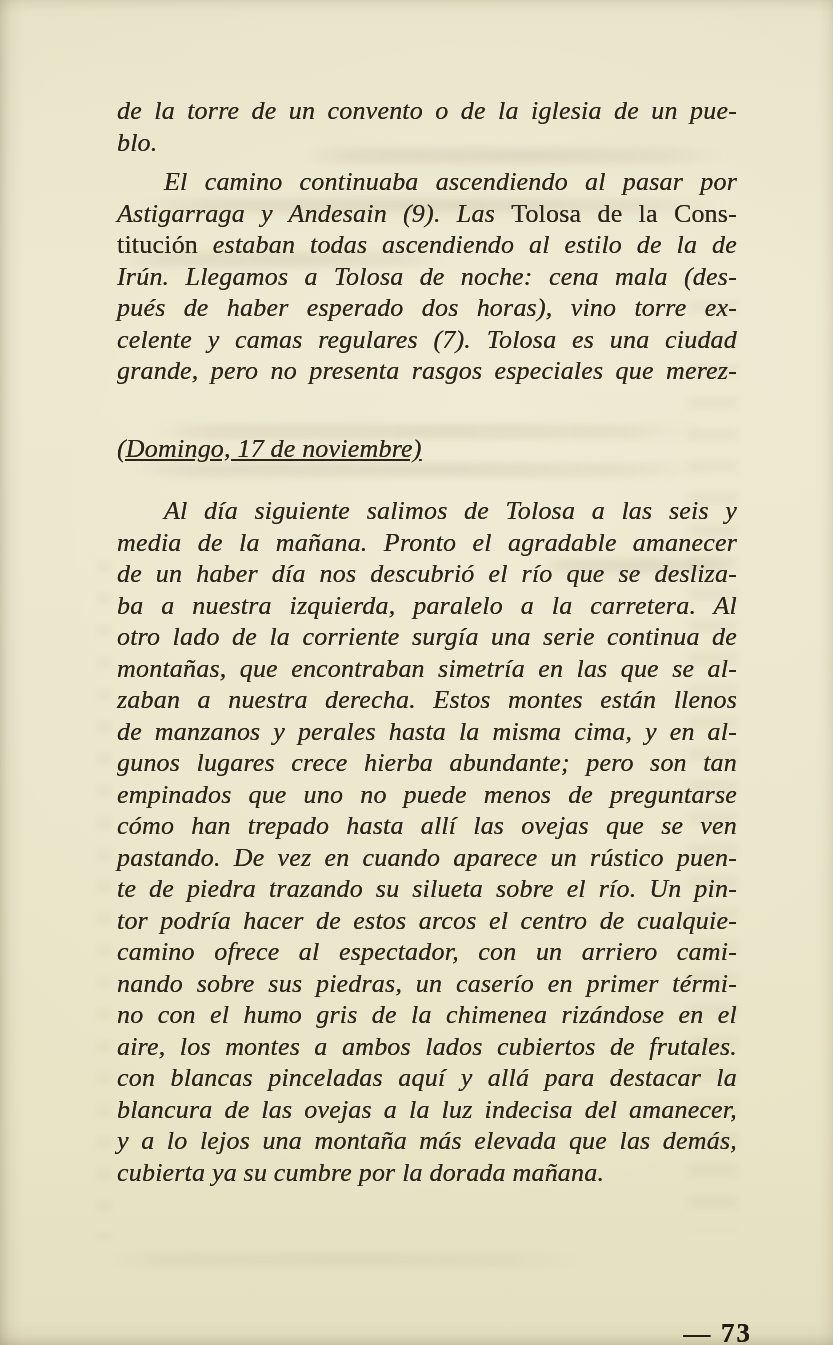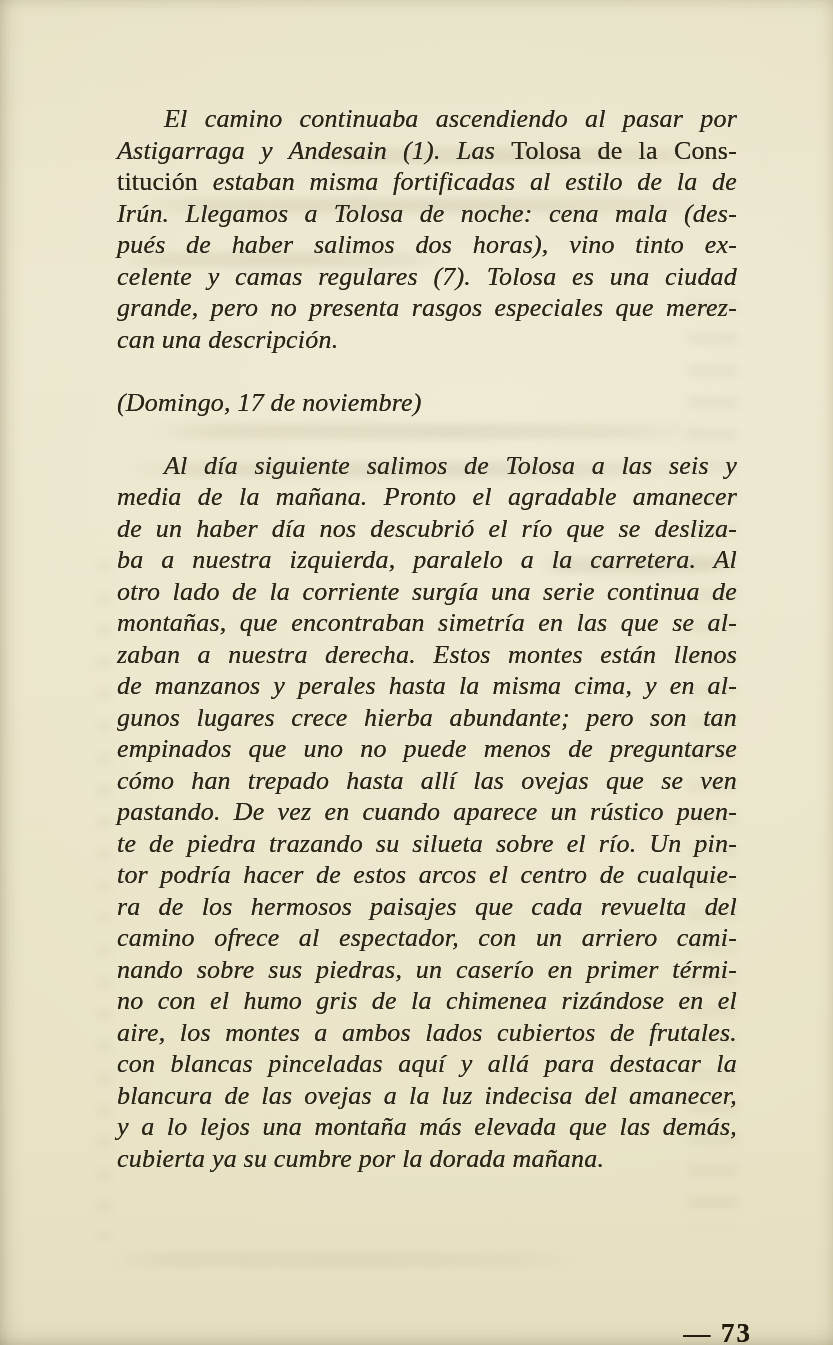--- a/index.html
+++ b/index.html
@@ -16,21 +16,21 @@
     box-shadow: inset 14px 0 26px -18px rgba(90,80,50,.45),
                 inset -10px 0 22px -16px rgba(120,110,75,.30),
                 inset 0 -14px 26px -18px rgba(110,100,65,.40),
                 inset 0 10px 22px -16px rgba(120,110,75,.25);
   }
   .text-block{
     position:absolute;left:117px;top:95px;width:620px;
   }
   .paragraph{margin:0;}
   .k-body{margin-top:8px;}
-  .k-date{margin-top:32px;}
+  .k-date{margin-top:46px;text-decoration:underline;}
   .k-body-after-date{margin-top:31px;}
   .line{
     height:31.5px;
     line-height:31.5px;
     font-size:26px;
     font-style:italic;
     text-align:justify;
     text-align-last:justify;
     white-space:normal;
     letter-spacing:.2px;
@@ -74,49 +74,51 @@
   <div class="ghost" style="left:140px;top:198px;width:585px"></div>
   <div class="ghost" style="left:120px;top:252px;width:330px"></div>
   <div class="ghost" style="left:150px;top:424px;width:555px"></div>
   <div class="ghost" style="left:128px;top:462px;width:580px"></div>
   <div class="ghost" style="left:540px;top:558px;width:195px"></div>
   <div class="ghost" style="left:110px;top:1252px;width:470px;opacity:.35"></div>
   <div class="ghost-col" style="left:688px;top:300px;width:50px;height:930px"></div>
   <div class="ghost-col" style="left:96px;top:560px;width:16px;height:680px;opacity:.3"></div>
 
   <div class="text-block">
+      <div class="paragraph k-continuation">
+        <div class="line"><span class="seg italic">de la torre de un convento o de la iglesia de un pue-</span></div>
+        <div class="line last"><span class="seg italic">blo.</span></div>
+      </div>
       <div class="paragraph k-body">
         <div class="line"><span class="seg italic">El camino continuaba ascendiendo al pasar por</span></div>
-        <div class="line"><span class="seg italic">Astigarraga y Andesain (1). Las </span><span class="seg roman">Tolosa de la Cons-</span></div>
-        <div class="line"><span class="seg roman">titución </span><span class="seg italic">estaban misma fortificadas al estilo de la de</span></div>
+        <div class="line"><span class="seg italic">Astigarraga y Andesain (9). Las </span><span class="seg roman">Tolosa de la Cons-</span></div>
+        <div class="line"><span class="seg roman">titución </span><span class="seg italic">estaban todas ascendiendo al estilo de la de</span></div>
         <div class="line"><span class="seg italic">Irún. Llegamos a Tolosa de noche: cena mala (des-</span></div>
-        <div class="line"><span class="seg italic">pués de haber salimos dos horas), vino tinto ex-</span></div>
+        <div class="line"><span class="seg italic">pués de haber esperado dos horas), vino torre ex-</span></div>
         <div class="line"><span class="seg italic">celente y camas regulares (7). Tolosa es una ciudad</span></div>
         <div class="line"><span class="seg italic">grande, pero no presenta rasgos especiales que merez-</span></div>
-        <div class="line last"><span class="seg italic">can una descripción.</span></div>
       </div>
       <div class="paragraph k-date">
         <div class="line last"><span class="seg italic">(Domingo, 17 de noviembre)</span></div>
       </div>
       <div class="paragraph k-body-after-date">
         <div class="line"><span class="seg italic">Al día siguiente salimos de Tolosa a las seis y</span></div>
         <div class="line"><span class="seg italic">media de la mañana. Pronto el agradable amanecer</span></div>
         <div class="line"><span class="seg italic">de un haber día nos descubrió el río que se desliza-</span></div>
         <div class="line"><span class="seg italic">ba a nuestra izquierda, paralelo a la carretera. Al</span></div>
         <div class="line"><span class="seg italic">otro lado de la corriente surgía una serie continua de</span></div>
         <div class="line"><span class="seg italic">montañas, que encontraban simetría en las que se al-</span></div>
         <div class="line"><span class="seg italic">zaban a nuestra derecha. Estos montes están llenos</span></div>
         <div class="line"><span class="seg italic">de manzanos y perales hasta la misma cima, y en al-</span></div>
         <div class="line"><span class="seg italic">gunos lugares crece hierba abundante; pero son tan</span></div>
         <div class="line"><span class="seg italic">empinados que uno no puede menos de preguntarse</span></div>
         <div class="line"><span class="seg italic">cómo han trepado hasta allí las ovejas que se ven</span></div>
         <div class="line"><span class="seg italic">pastando. De vez en cuando aparece un rústico puen-</span></div>
         <div class="line"><span class="seg italic">te de piedra trazando su silueta sobre el río. Un pin-</span></div>
         <div class="line"><span class="seg italic">tor podría hacer de estos arcos el centro de cualquie-</span></div>
-        <div class="line"><span class="seg italic">ra de los hermosos paisajes que cada revuelta del</span></div>
         <div class="line"><span class="seg italic">camino ofrece al espectador, con un arriero cami-</span></div>
         <div class="line"><span class="seg italic">nando sobre sus piedras, un caserío en primer térmi-</span></div>
         <div class="line"><span class="seg italic">no con el humo gris de la chimenea rizándose en el</span></div>
         <div class="line"><span class="seg italic">aire, los montes a ambos lados cubiertos de frutales.</span></div>
         <div class="line"><span class="seg italic">con blancas pinceladas aquí y allá para destacar la</span></div>
         <div class="line"><span class="seg italic">blancura de las ovejas a la luz indecisa del amanecer,</span></div>
         <div class="line"><span class="seg italic">y a lo lejos una montaña más elevada que las demás,</span></div>
         <div class="line last"><span class="seg italic">cubierta ya su cumbre por la dorada mañana.</span></div>
       </div>
     </div>

